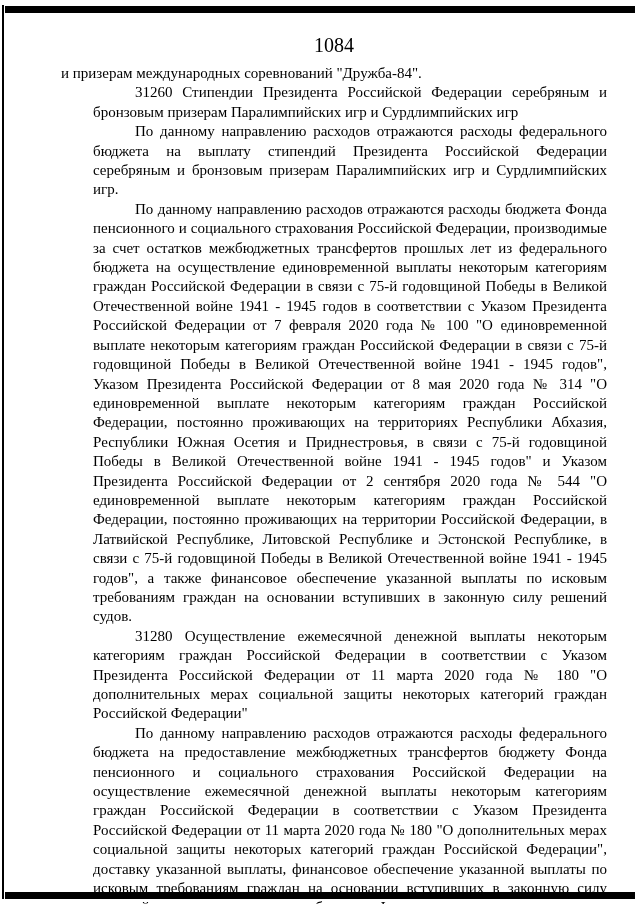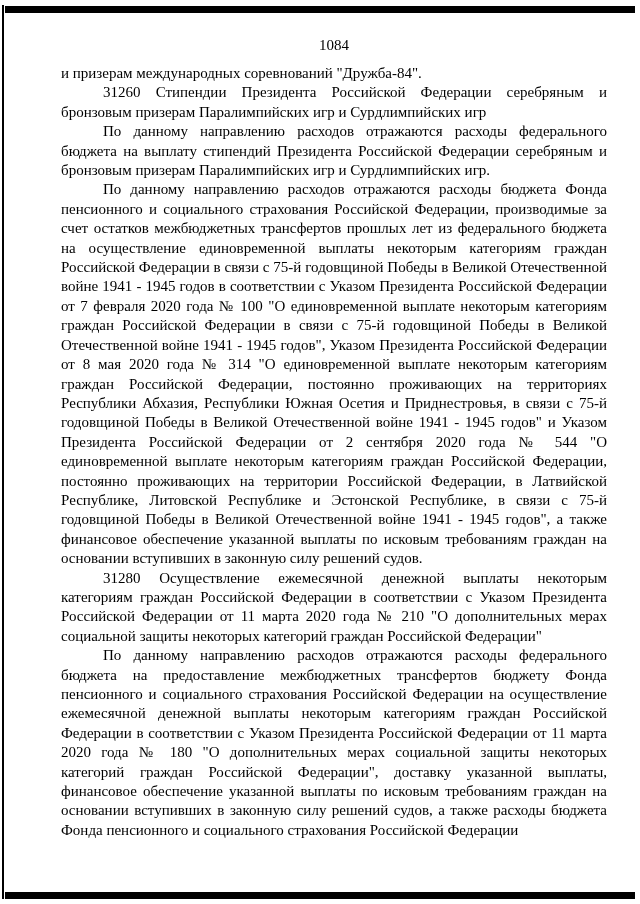--- a/index.html
+++ b/index.html
@@ -38,49 +38,50 @@
     width: 2px;
     height: 894px;
     background: #000000;
   }
   .page-number {
     position: absolute;
     left: 61px;
     right: 33px;
     top: 36px;
     text-align: center;
-    font-size: 15px;
+    font-size: 20px;
     line-height: 19px;
   }
   .doc-body {
     position: absolute;
     left: 61px;
     right: 33px;
     top: 64px;
     font-size: 15px;
     line-height: 19.4px;
     text-align: justify;
   }
   .para {
     margin: 0;
     padding: 0;
   }
   .para.indent {
     text-indent: 42px;
+    margin-left: 32px;
   }
 </style>
 </head>
 <body>
 
 <div class="border-top"></div>
 <div class="border-left"></div>
 <div class="border-bottom"></div>
 
 <div class="page-number">1084</div>
 
 <div class="doc-body">
     <p class="para">и призерам международных соревнований "Дружба-84".</p>
     <p class="para indent">31260 Стипендии Президента Российской Федерации серебряным и бронзовым призерам Паралимпийских игр и Сурдлимпийских игр</p>
     <p class="para indent">По данному направлению расходов отражаются расходы федерального бюджета на выплату стипендий Президента Российской Федерации серебряным и бронзовым призерам Паралимпийских игр и Сурдлимпийских игр.</p>
     <p class="para indent">По данному направлению расходов отражаются расходы бюджета Фонда пенсионного и социального страхования Российской Федерации, производимые за счет остатков межбюджетных трансфертов прошлых лет из федерального бюджета на осуществление единовременной выплаты некоторым категориям граждан Российской Федерации в связи с 75-й годовщиной Победы в Великой Отечественной войне 1941 - 1945 годов в соответствии с Указом Президента Российской Федерации от 7 февраля 2020 года № 100 "О единовременной выплате некоторым категориям граждан Российской Федерации в связи с 75-й годовщиной Победы в Великой Отечественной войне 1941 - 1945 годов", Указом Президента Российской Федерации от 8 мая 2020 года № 314 "О единовременной выплате некоторым категориям граждан Российской Федерации, постоянно проживающих на территориях Республики Абхазия, Республики Южная Осетия и Приднестровья, в связи с 75-й годовщиной Победы в Великой Отечественной войне 1941 - 1945 годов" и Указом Президента Российской Федерации от 2 сентября 2020 года № 544 "О единовременной выплате некоторым категориям граждан Российской Федерации, постоянно проживающих на территории Российской Федерации, в Латвийской Республике, Литовской Республике и Эстонской Республике, в связи с 75-й годовщиной Победы в Великой Отечественной войне 1941 - 1945 годов", а также финансовое обеспечение указанной выплаты по исковым требованиям граждан на основании вступивших в законную силу решений судов.</p>
-    <p class="para indent">31280 Осуществление ежемесячной денежной выплаты некоторым категориям граждан Российской Федерации в соответствии с Указом Президента Российской Федерации от 11 марта 2020 года № 210 "О дополнительных мерах социальной защиты некоторых категорий граждан Российской Федерации"</p>
+    <p class="para indent">31280 Осуществление ежемесячной денежной выплаты некоторым категориям граждан Российской Федерации в соответствии с Указом Президента Российской Федерации от 11 марта 2020 года № 180 "О дополнительных мерах социальной защиты некоторых категорий граждан Российской Федерации"</p>
     <p class="para indent">По данному направлению расходов отражаются расходы федерального бюджета на предоставление межбюджетных трансфертов бюджету Фонда пенсионного и социального страхования Российской Федерации на осуществление ежемесячной денежной выплаты некоторым категориям граждан Российской Федерации в соответствии с Указом Президента Российской Федерации от 11 марта 2020 года № 180 "О дополнительных мерах социальной защиты некоторых категорий граждан Российской Федерации", доставку указанной выплаты, финансовое обеспечение указанной выплаты по исковым требованиям граждан на основании вступивших в законную силу решений судов, а также расходы бюджета Фонда пенсионного и социального страхования Российской Федерации</p>
   </div>
 
 </body></html>

